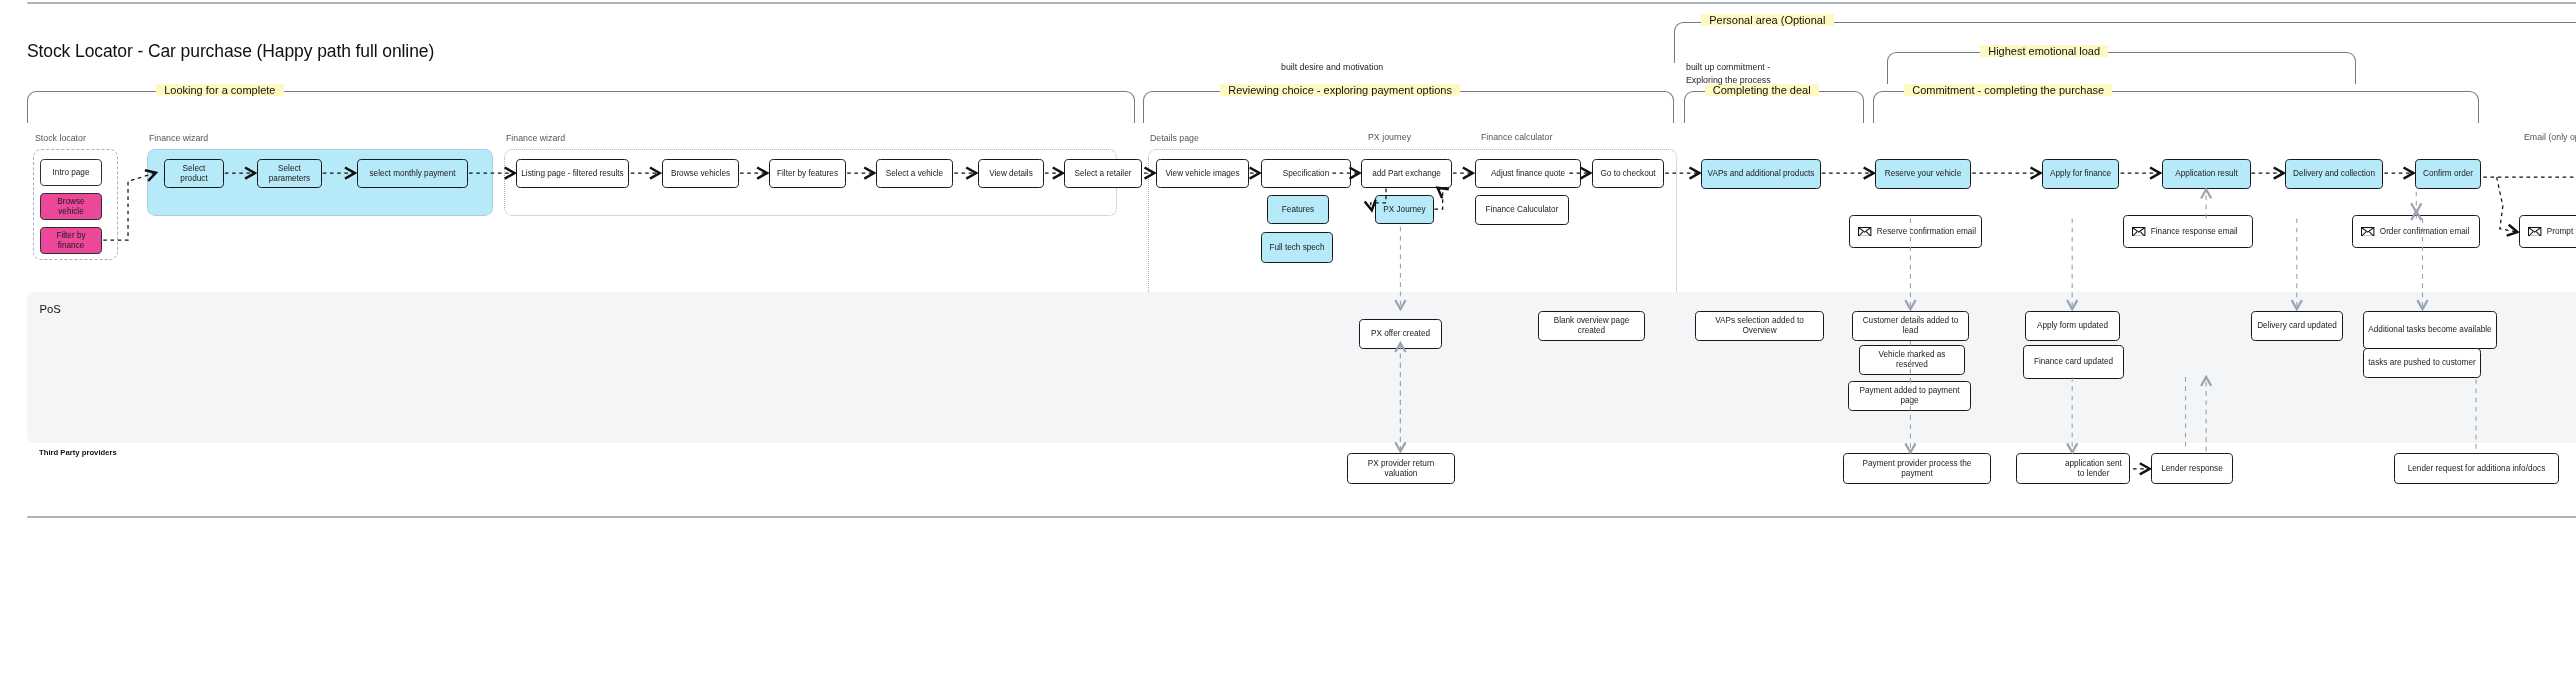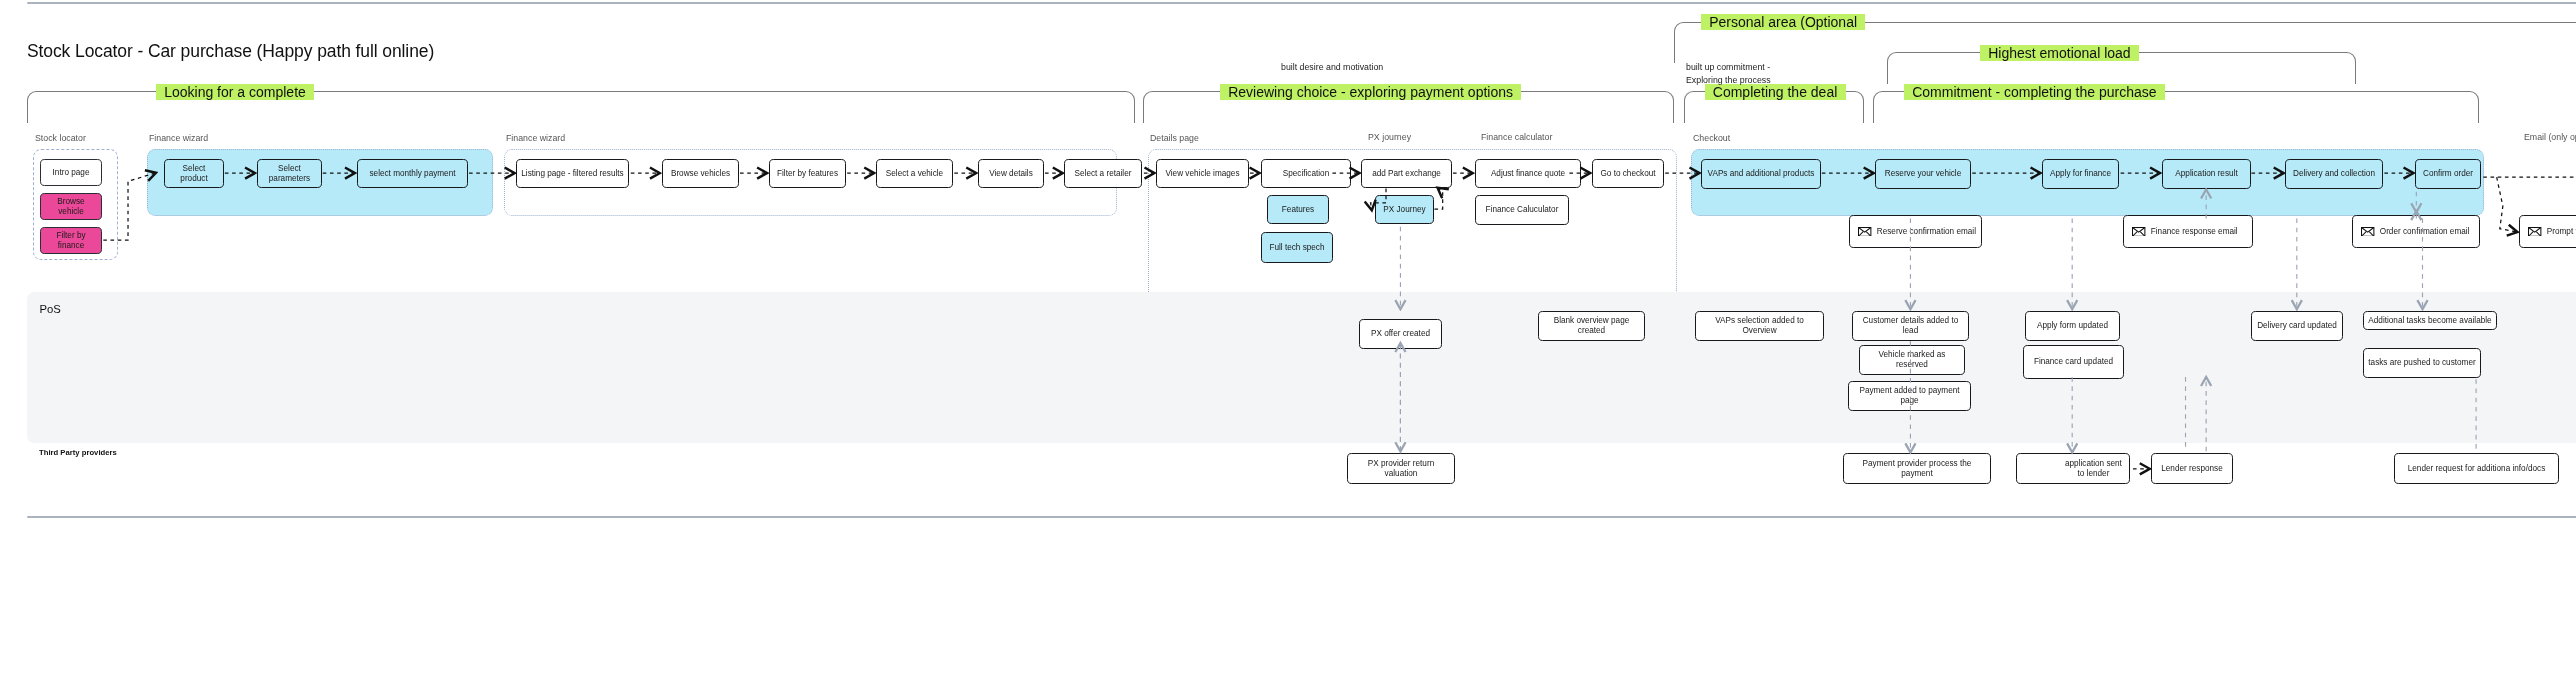--- a/index.html
+++ b/index.html
@@ -26,22 +26,22 @@
   .phase { position:absolute; height:32px; }
   .phase .bracket {
     position:absolute; left:0; top:0; width:100%; height:100%;
     border-top:1.5px solid #7a7a7a;
     border-left:1.5px solid #7a7a7a;
     border-right:1.5px solid #7a7a7a;
     border-top-left-radius:9.3px; border-top-right-radius:9.3px;
   }
   .phase .lbl {
     position:absolute; top:-7.2px;
-    background:#bef264; padding:0 8.2px;
-    font-size:14px; color:#111; white-space:nowrap;
+    background:#fef9c3; padding:0 8.2px;
+    font-size:11px; color:#111; white-space:nowrap;
   }
 
   
   .annot {
     position:absolute; font-size:8.8px; color:#222; white-space:pre-line; line-height:1.5;
   }
 
   
   .group { position:absolute; border-radius:8.2px; }
   .group.dotted { border:1.5px dotted #9fb0d0; }
@@ -171,23 +171,20 @@
   <div class="node cyan" style="left:1267px; top:195px; width:62px; height:29px;">Features</div>
   <div class="node cyan" style="left:1261px; top:232px; width:72px; height:31px;">Full tech spech</div>
 
   <div class="node" style="left:1361px; top:159px; width:91px; height:29px;">add Part exchange</div>
   <div class="node cyan" style="left:1375px; top:195px; width:59px; height:29px;">PX Journey</div>
 
   <div class="node" style="left:1475px; top:159px; width:106px; height:29px;">Adjust finance quote</div>
   <div class="node" style="left:1475px; top:195px; width:94px; height:30px;">Finance Caluculator</div>
   <div class="node" style="left:1592px; top:159px; width:72px; height:29px;">Go to checkout</div>
 
-  <div class="group dotted filled" style="left:1691px; top:149px; width:793px; height:67px;">
-    <div class="group-label">Checkout</div>
-  </div>
   <div class="node cyan" style="left:1701px; top:159px; width:120px; height:30px;">VAPs and additional products</div>
   <div class="node cyan" style="left:1875px; top:159px; width:96px; height:30px;">Reserve your vehicle</div>
   <div class="node cyan" style="left:2042px; top:159px; width:77px; height:30px;">Apply for finance</div>
   <div class="node cyan" style="left:2162px; top:159px; width:89px; height:30px;">Application result</div>
   <div class="node cyan" style="left:2285px; top:159px; width:98px; height:30px;">Delivery and collection</div>
   <div class="node cyan" style="left:2415px; top:159px; width:66px; height:30px;">Confirm order</div>
 
   <div class="node with-icon" style="left:1849px; top:215px; width:133px; height:33px;">
     <span class="mail">
       <svg width="13.4" height="9.8" viewBox="0 0 26 19">
@@ -240,21 +237,21 @@
 
   <div class="node pos" style="left:1359px; top:311px; width:83px; height:30px;margin-top:8px;">PX offer  created</div>
   <div class="node pos" style="left:1538px; top:311px; width:107px; height:30px;">Blank overview page created</div>
   <div class="node pos" style="left:1695px; top:311px; width:129px; height:30px;">VAPs selection added to Overview</div>
   <div class="node pos" style="left:1852px; top:311px; width:117px; height:30px;">Customer details added to lead</div>
   <div class="node pos" style="left:1859px; top:345px; width:106px; height:30px;">Vehicle marked as reserved</div>
   <div class="node pos" style="left:1848px; top:381px; width:123px; height:30px;">Payment added to payment page</div>
   <div class="node pos" style="left:2025px; top:311px; width:95px; height:30px;">Apply form updated</div>
   <div class="node pos" style="left:2023px; top:345px; width:101px; height:34px;">Finance card updated</div>
   <div class="node pos" style="left:2251px; top:311px; width:92px; height:30px;">Delivery card updated</div>
-  <div class="node pos" style="left:2363px; top:311px; width:134px; height:19px;">Additional tasks become available</div>
+  <div class="node pos" style="left:2363px; top:311px; width:134px; height:38px;">Additional tasks become available</div>
   <div class="node pos" style="left:2363px; top:348px; width:118px; height:30px;">tasks are pushed to customer</div>
 
   <div id="tpp-label">Third Party providers</div>
 
   <div class="node pos" style="left:1347px; top:453px; width:108px; height:31px;">PX provider return valuation</div>
   <div class="node pos" style="left:1843px; top:453px; width:148px; height:31px;">Payment provider process the payment</div>
   <div class="node pos" style="left:2016px; top:453px; width:114px; height:31px;padding-left:45px;">application sent to lender</div>
   <div class="node pos" style="left:2151px; top:453px; width:82px; height:31px;">Lender response</div>
   <div class="node pos" style="left:2394px; top:453px; width:165px; height:31px;">Lender request for additiona info/docs</div>
 

